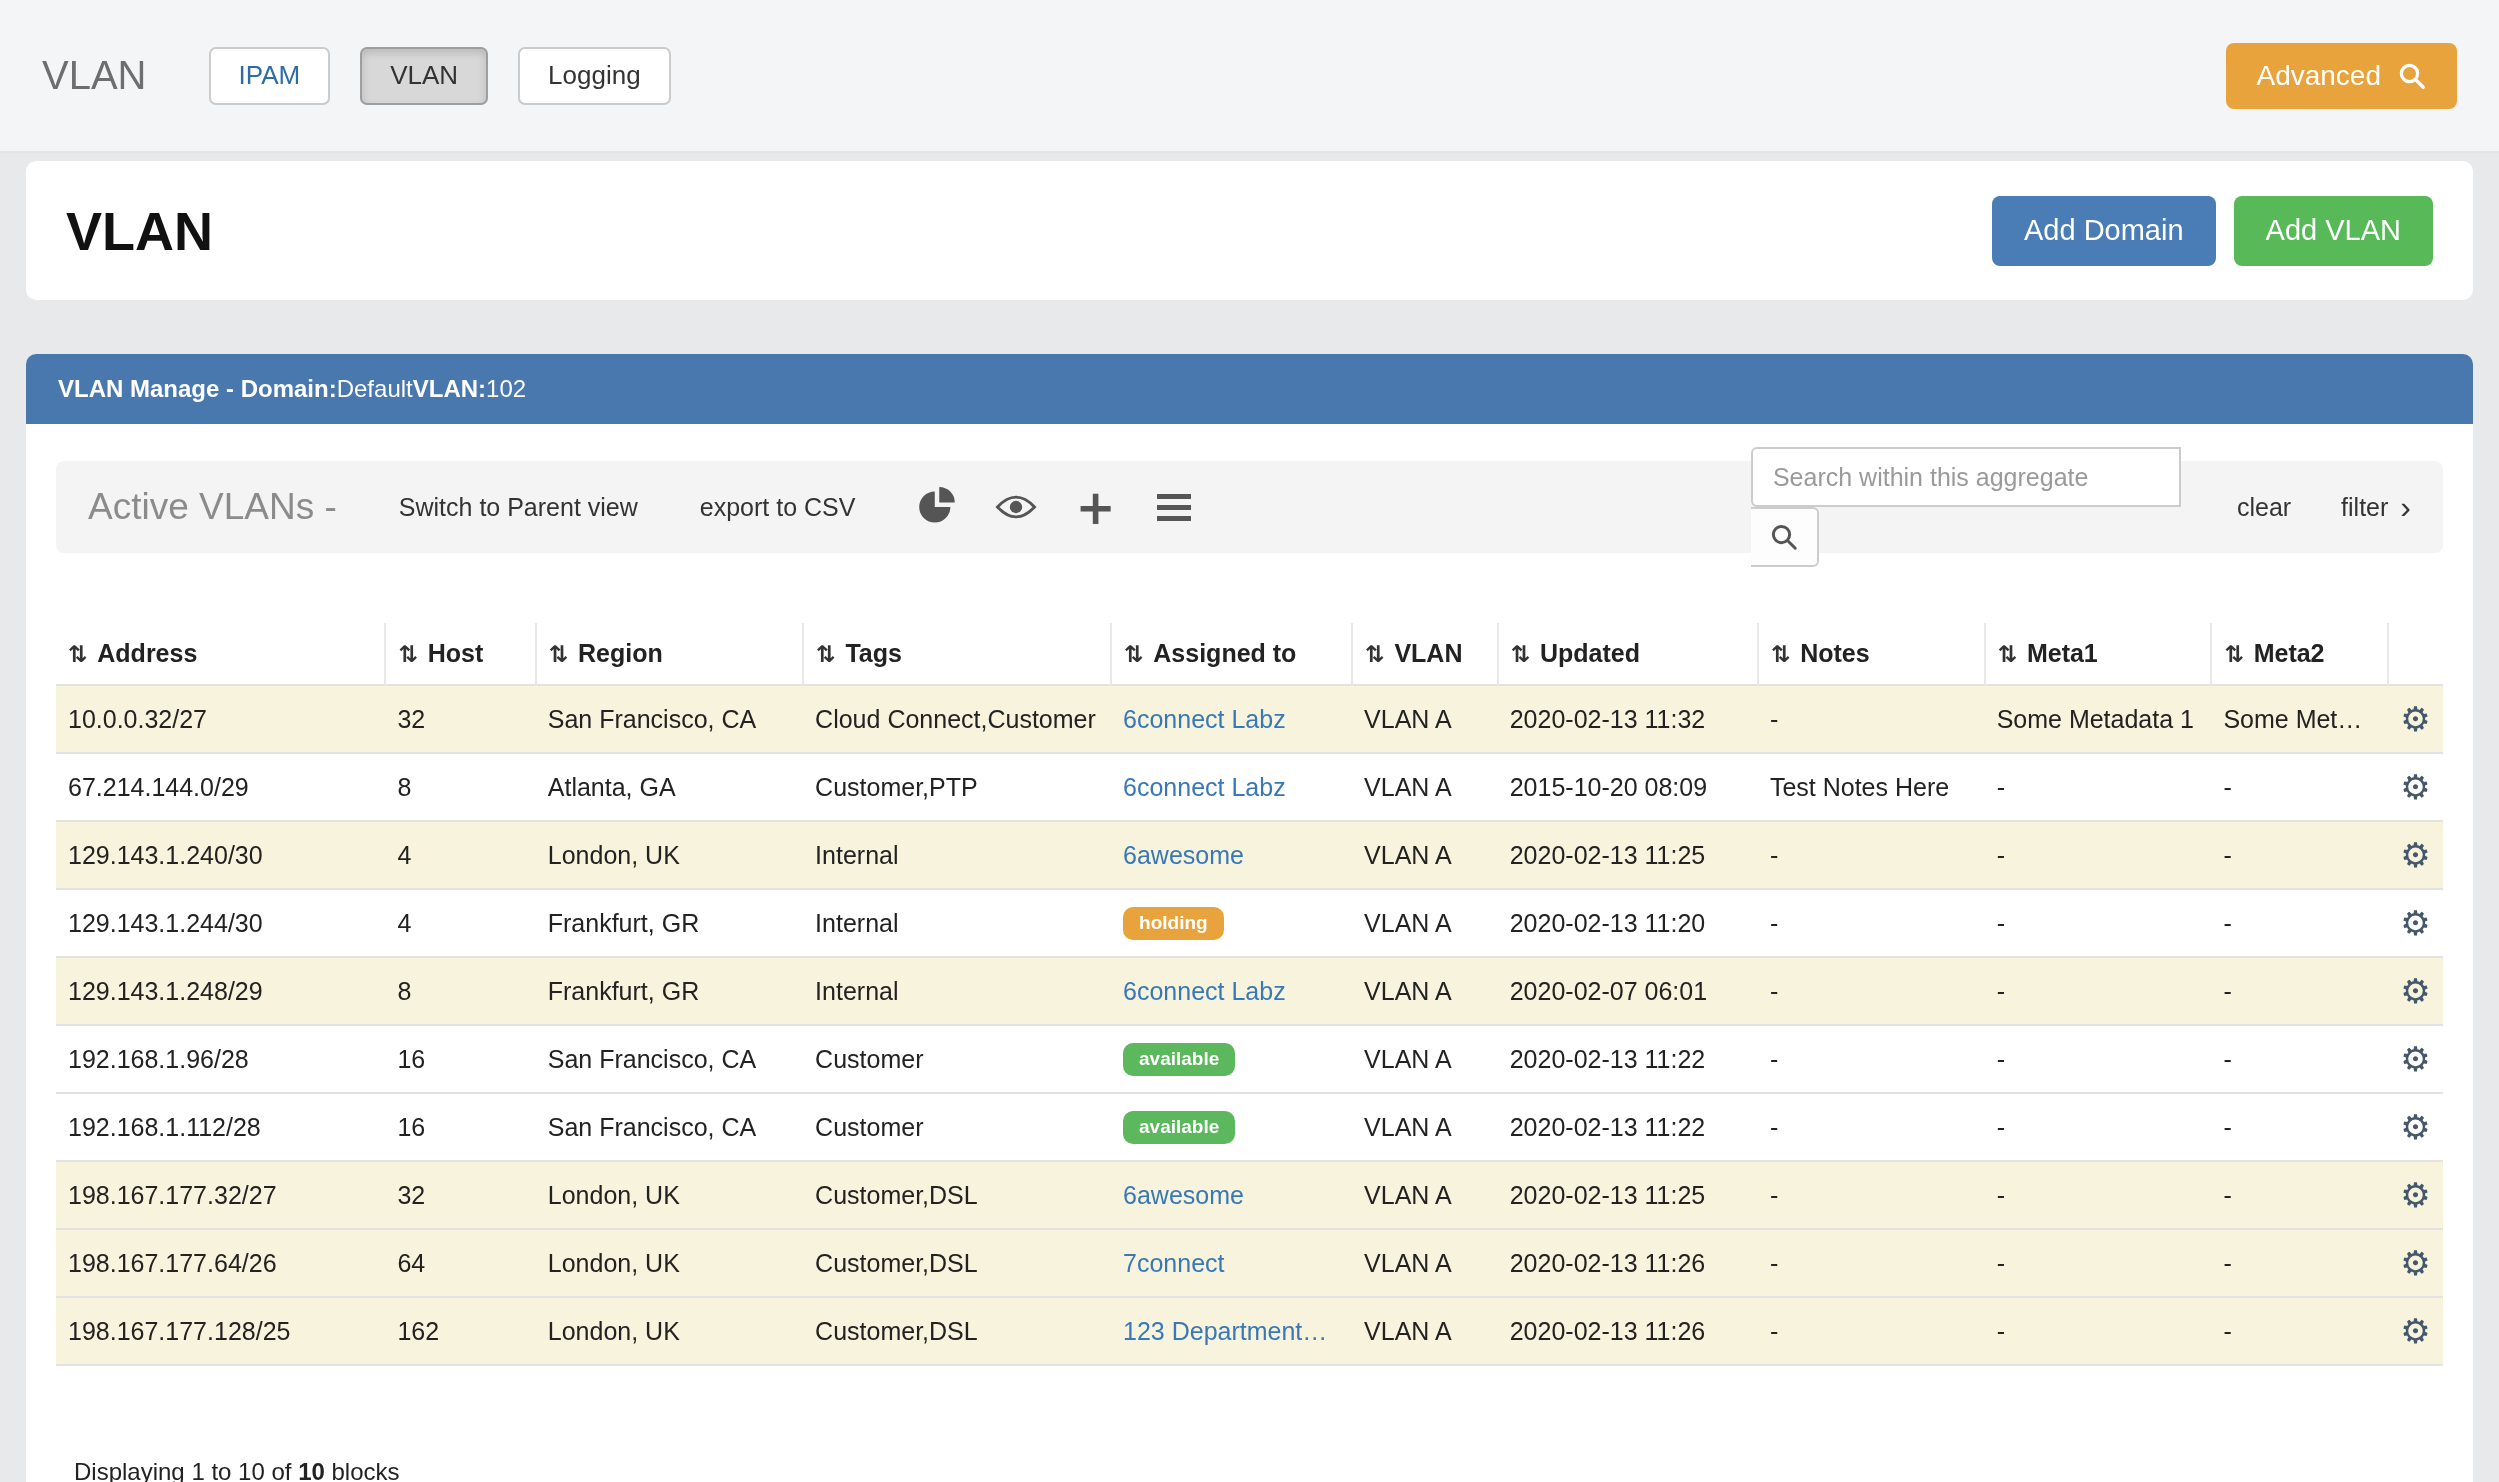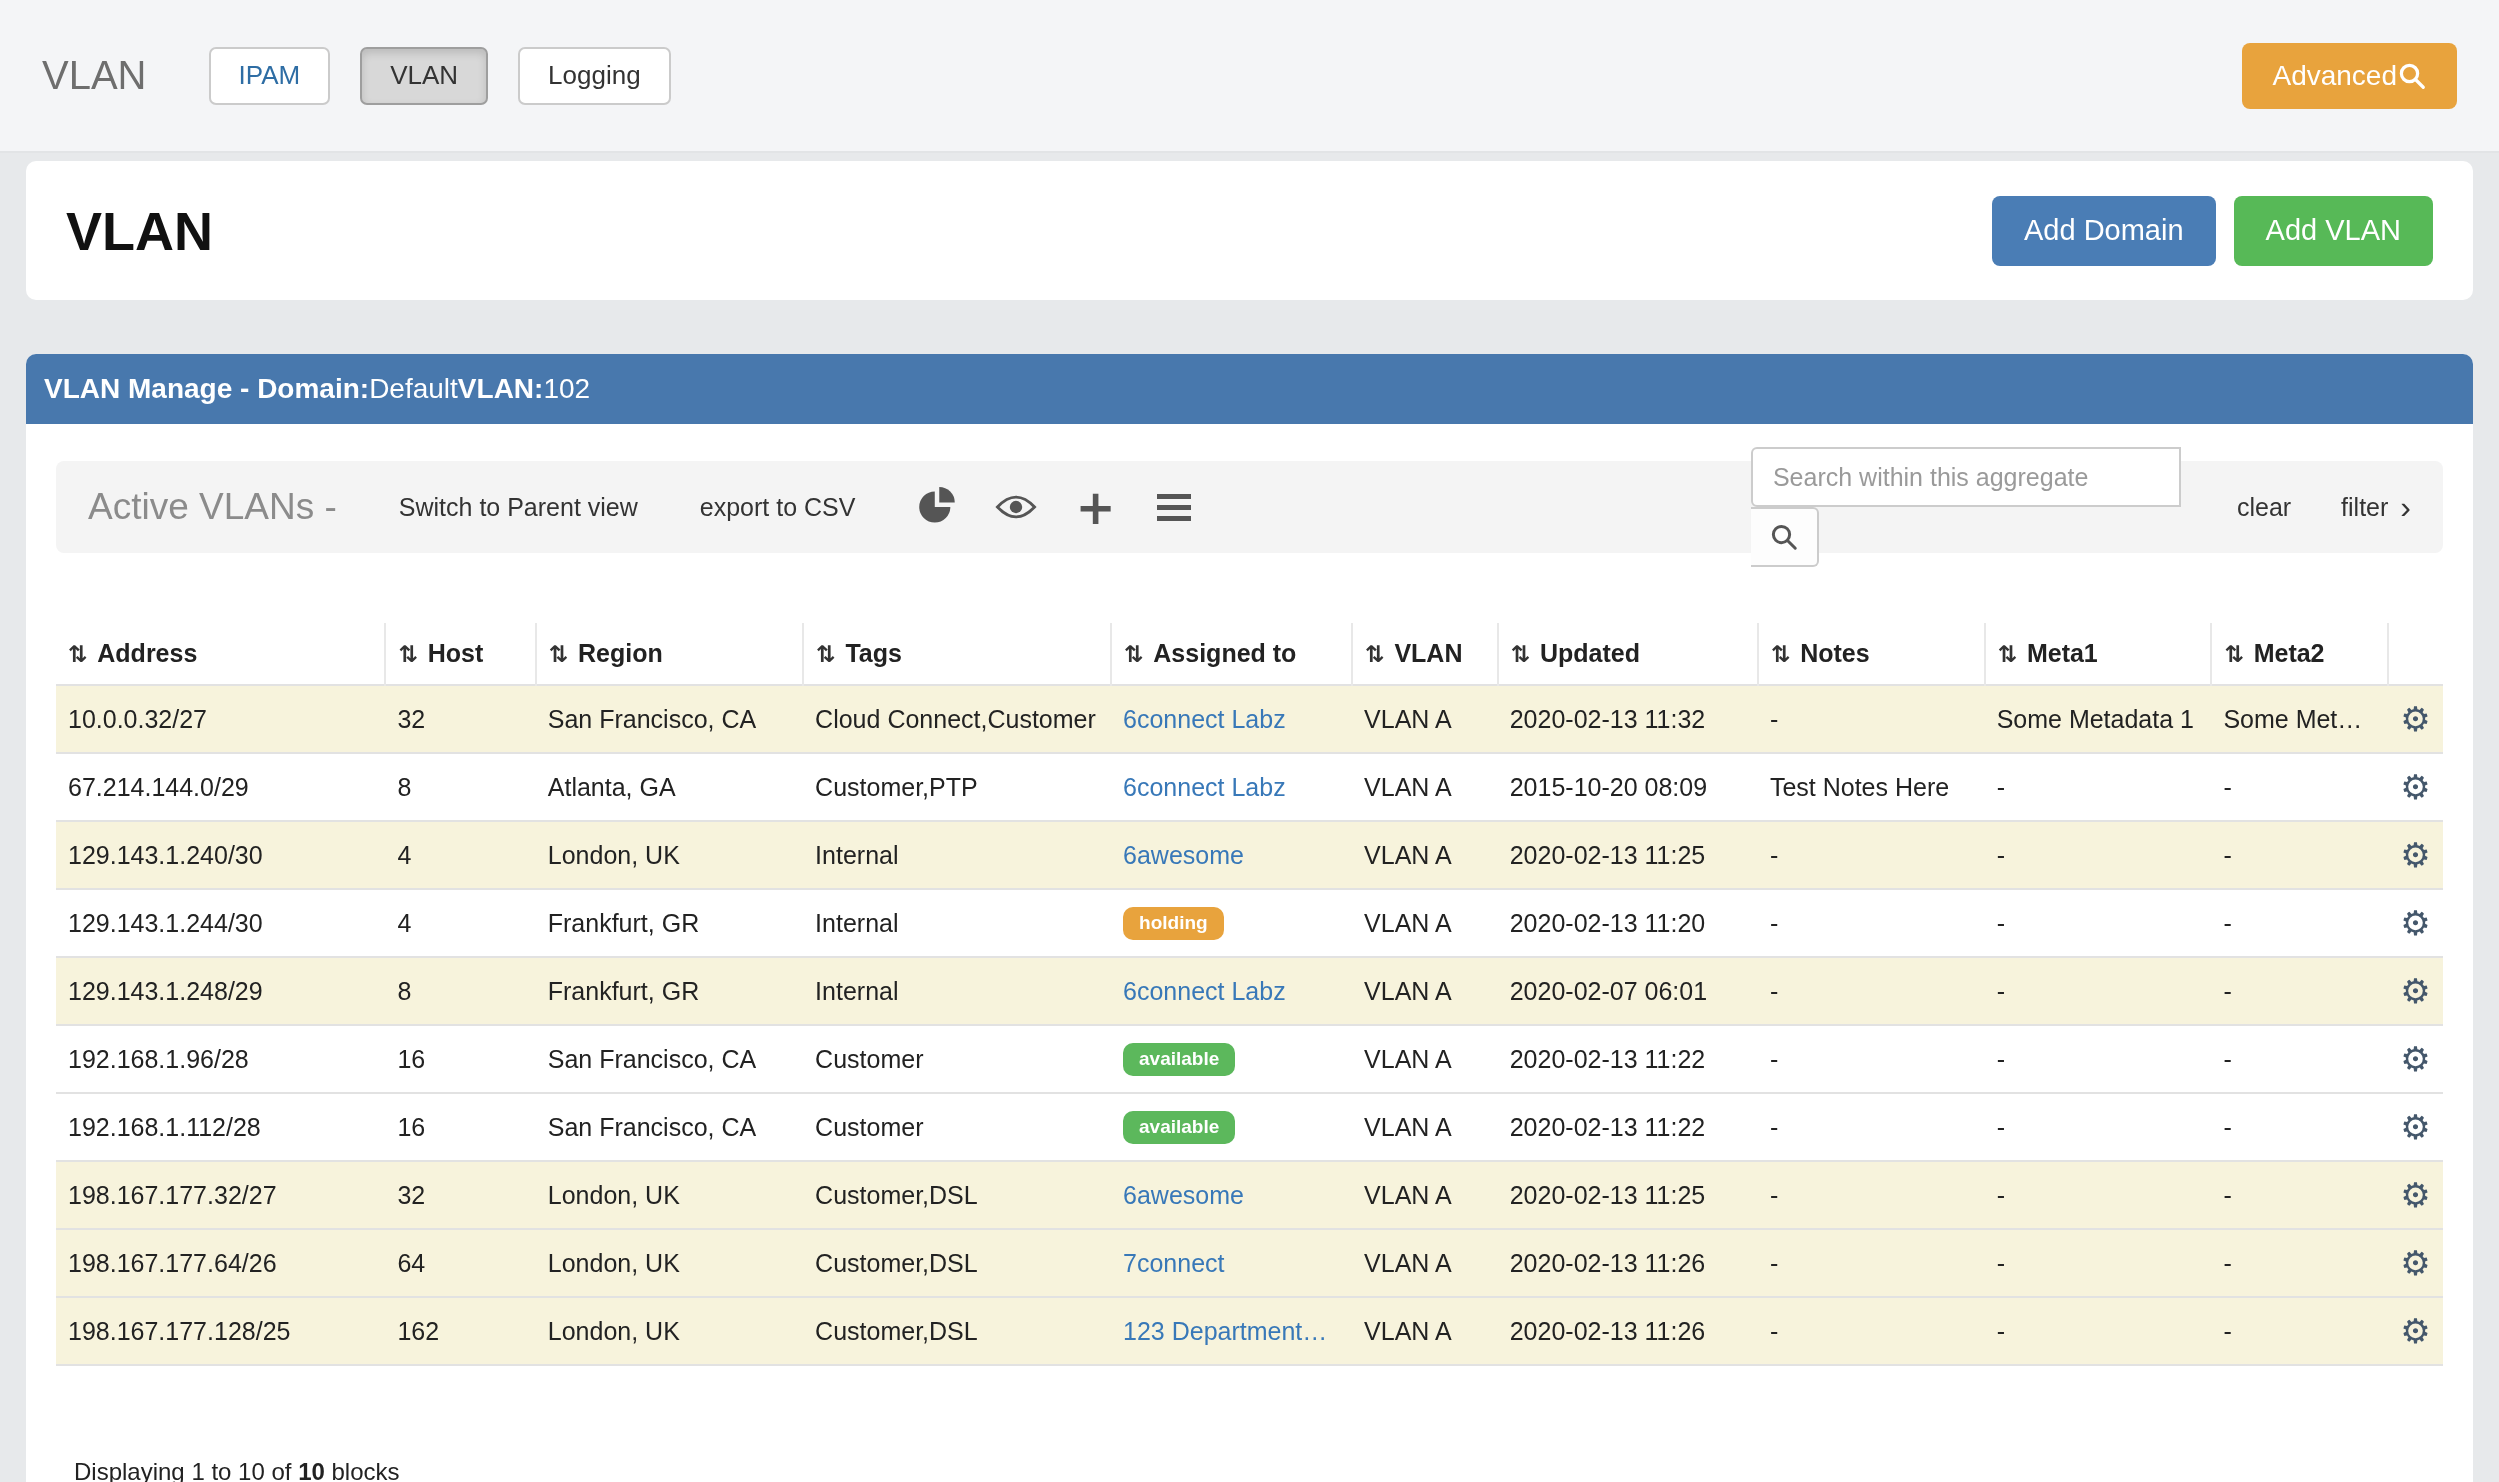--- a/index.html
+++ b/index.html
@@ -31,21 +31,21 @@
   .tab-btn.link-style { color: #2E6DA4; }
   .tab-btn.active {
     background: #D8D8D8; border-color: #9E9E9E;
     box-shadow: inset 0 4px 8px rgba(0,0,0,0.14);
   }
   .advanced-btn {
     margin-left: auto;
     background: #E8A33D; color: #fff;
     font-size: 28px; height: 66px; padding: 0 30px;
     border: none; border-radius: 8px;
-    display: flex; align-items: center; 
+    display: flex; align-items: center; gap: 16px;
     cursor: pointer;
   }
 
   
   .page-card {
     margin: 8px 26px 0;
     background: #fff; border-radius: 10px;
     height: 139px;
     display: flex; align-items: center;
     padding: 0 40px;
@@ -64,22 +64,22 @@
     margin: 54px 26px 0;
     background: #fff;
     border-radius: 10px 10px 0 0;
     min-height: 1129px;
   }
   .panel-header {
     background: #4878AD;
     border-radius: 10px 10px 0 0;
     height: 70px;
     display: flex; align-items: center;
-    padding: 0 18px;
-    color: #fff; font-size: 28px;
+    padding: 0 32px;
+    color: #fff; font-size: 24px;
   }
 
   
   .toolbar {
     margin: 37px 30px 0;
     background: #F4F4F4; border-radius: 8px;
     height: 92px;
     display: flex; align-items: center;
     padding: 0 32px;
   }

